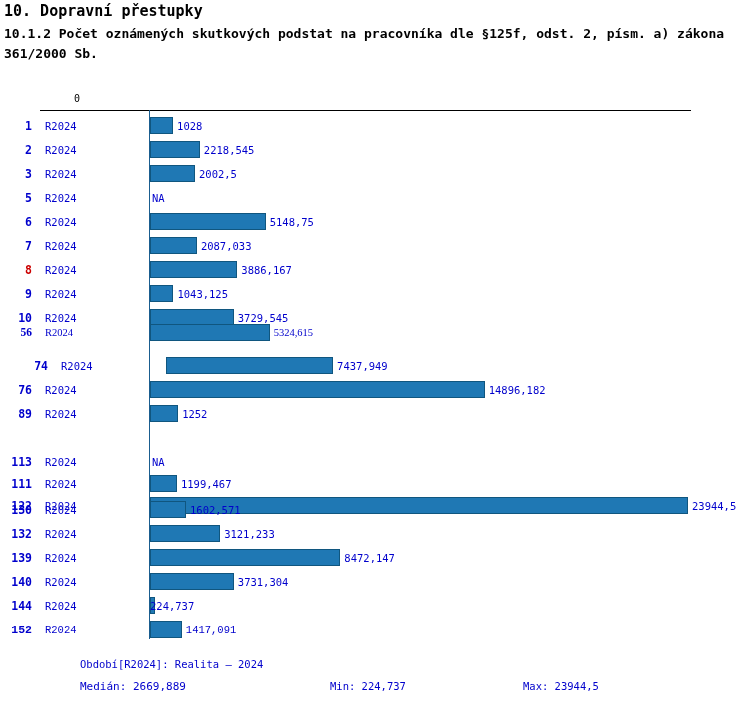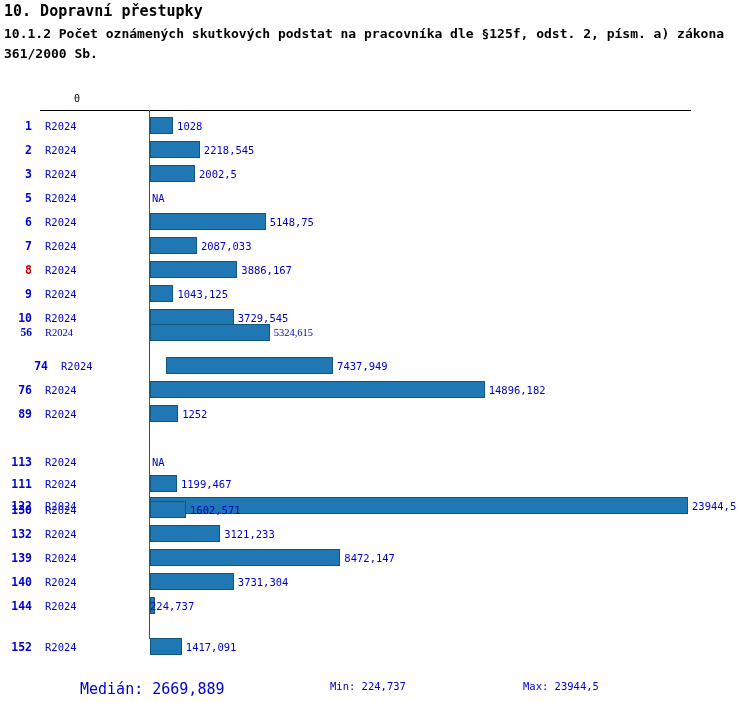--- a/index.html
+++ b/index.html
@@ -139,21 +139,21 @@
     left: 80px;
     top: 6px;
     font-size: 10.5px;
     color: #0000cc;
     white-space: nowrap;
   }
   .stat-median {
     position: absolute;
     left: 80px;
     top: 28px;
-    font-size: 15px;
+    font-size: 11px;
     color: #0000cc;
     white-space: nowrap;
   }
   .stat-min {
     position: absolute;
     left: 330px;
     top: 28px;
     font-size: 10.5px;
     color: #0000cc;
     white-space: nowrap;
@@ -297,28 +297,29 @@
           <div class="row-label">R2024</div>
           <div class="bar" style="width: 83.8373px;"></div>
           <div class="bar-value" style="left: 237.837px;">3731,304</div>
         </div>
         <div class="row" style="top: 504px;">
           <div class="row-index">144</div>
           <div class="row-label">R2024</div>
           <div class="bar" style="width: 5.04953px;"></div>
           <div class="bar-value" style="left: 150px;">224,737</div>
         </div>
-        <div class="row" style="top: 545px;">
+        <div class="row" style="top: 528px; font-family: Liberation Mono, monospace;">
           <div class="row-index">152</div>
           <div class="row-label">R2024</div>
           <div class="bar" style="width: 31.8401px;"></div>
           <div class="bar-value" style="left: 185.84px;">1417,091</div>
         </div>
       </div>
   </div>
 
   <div class="footer">
+    <div class="legend-line">Období[R2024]: Realita – 2024</div>
     <div class="stat-median">Medián: 2669,889</div>
     <div class="stat-min">Min: 224,737</div>
     <div class="stat-max">Max: 23944,5</div>
   </div>
 
 </div>
 
 </body></html>

